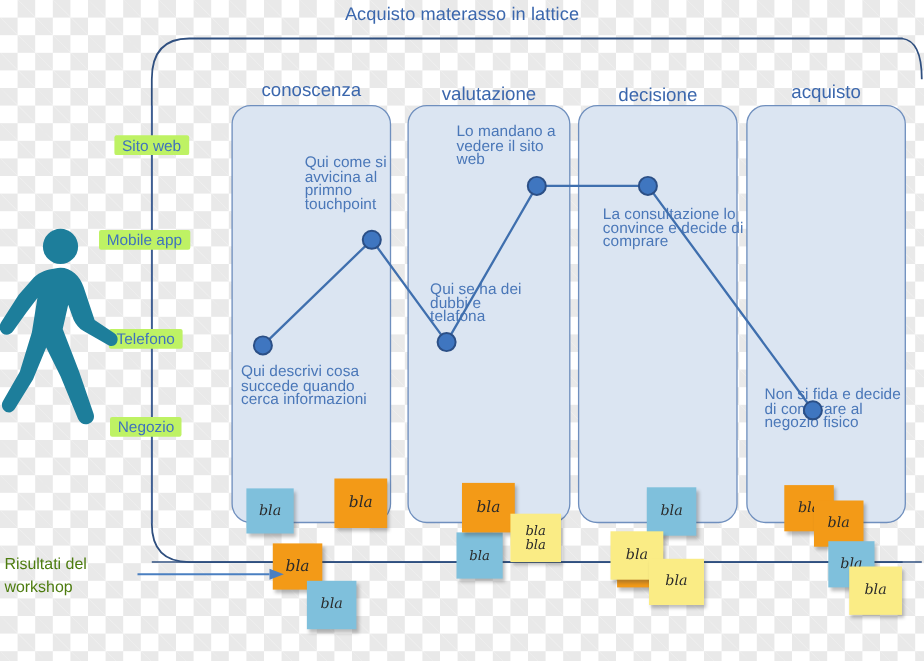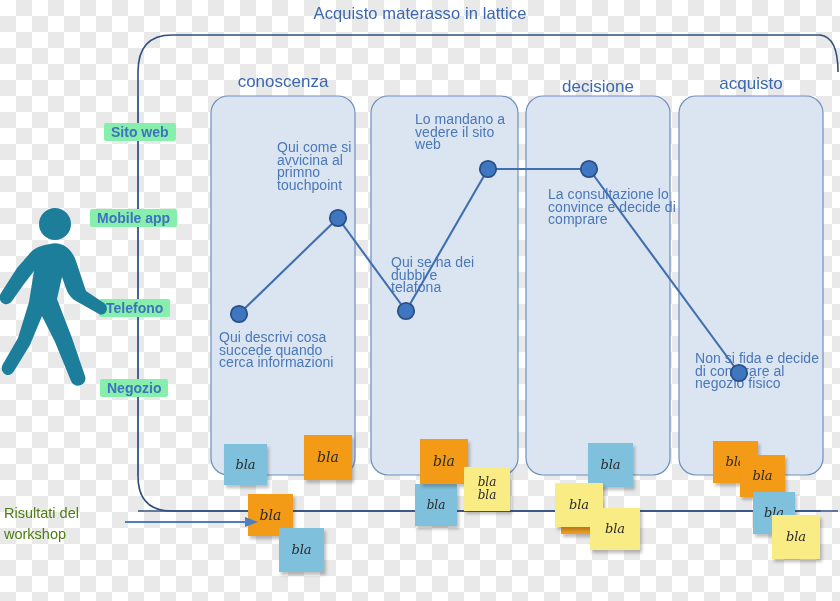--- a/index.html
+++ b/index.html
@@ -29,23 +29,22 @@
 
   #main-title{
     left:0;top:4px;width:840px;text-align:center;
     font-size:16.5px;color:#3b67ad;letter-spacing:.1px;
   }
   .stage-label{
     font-size:17px;color:#3b67ad;text-align:center;
   }
   .lane-label{
     font-size:14px;color:#3f72bd;
-    background:#86efac;padding:1px 7px;border-radius:2px;
+    background:#bef264;padding:1px 7px;border-radius:2px;
     z-index:4;
-    font-weight:bold;
   }
   .note-text{
     font-size:14px;color:#4a77b8;line-height:12.6px;
     letter-spacing:.05px;z-index:4;
   }
   #workshop-label{
     left:4px;top:503px;width:120px;
     font-size:14.5px;color:#4d7c0f;line-height:21px;
   }
 
@@ -130,20 +129,21 @@
              L 31 252
              C 36 247 43 245 50 244 Z"></path>
   </g>
 </svg>
 
 <div id="stage">
 
   <div class="txt" id="main-title">Acquisto materasso in lattice</div>
 
   <div class="txt stage-label" style="left:211px;top:72px;width:144px;">conoscenza</div>
+  <div class="txt stage-label" style="left:371px;top:76px;width:147px;">valutazione</div>
   <div class="txt stage-label" style="left:526px;top:77px;width:144px;">decisione</div>
   <div class="txt stage-label" style="left:679px;top:74px;width:144px;">acquisto</div>
 
   <div class="txt lane-label" style="left:104px;top:123px;">Sito web</div>
   <div class="txt lane-label" style="left:90px;top:209px;">Mobile app</div>
   <div class="txt lane-label" style="left:99px;top:299px;">Telefono</div>
   <div class="txt lane-label" style="left:100px;top:379px;">Negozio</div>
 
   <div class="txt note-text" style="left:219px;top:331px;width:120px;">Qui descrivi cosa<br>succede quando<br>cerca informazioni</div>
   <div class="txt note-text" style="left:277px;top:141px;width:70px;">Qui come si<br>avvicina al<br>primno<br>touchpoint</div>

